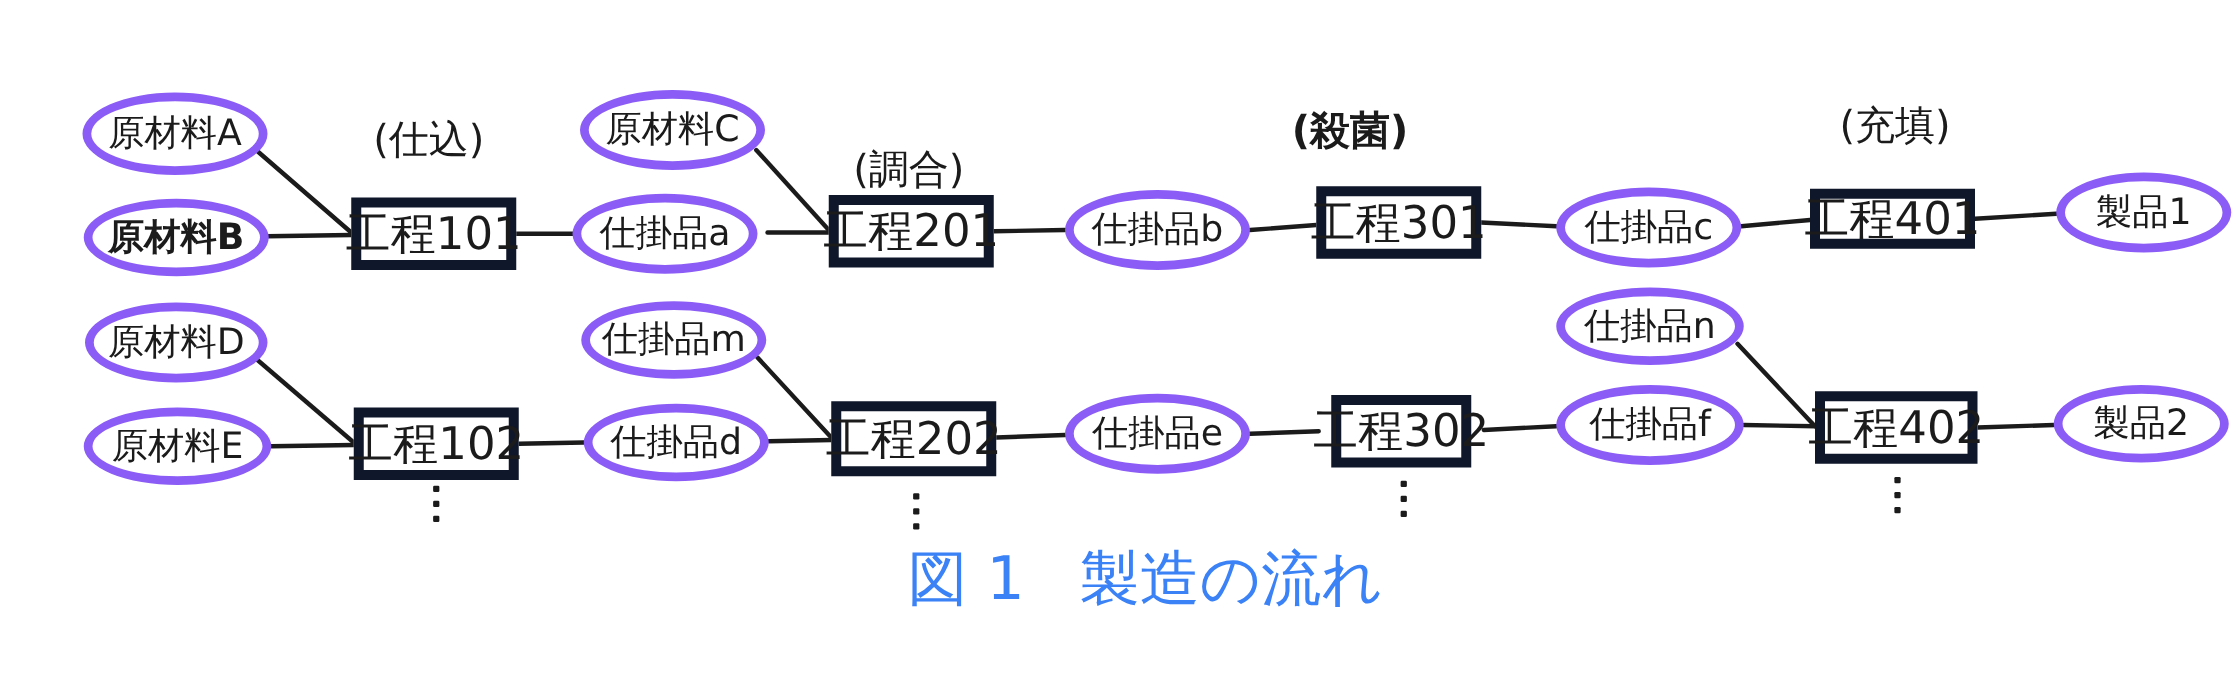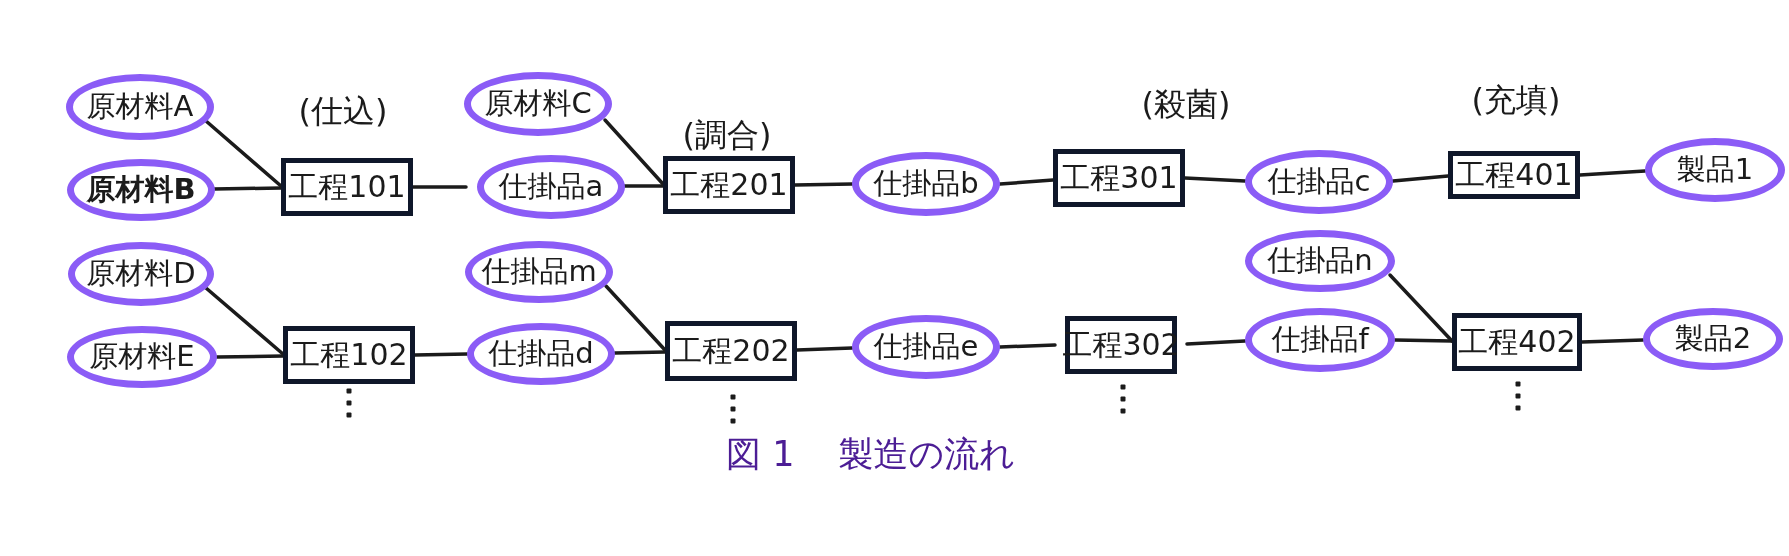--- a/index.html
+++ b/index.html
@@ -40,22 +40,22 @@
   }
   .node.ellipse {
     border: 7px solid #8b5cf6;
     border-radius: 50%;
     font-size: 29px;
     font-weight: 500;
     letter-spacing: 0px;
     z-index: 2;
   }
   .node.box {
-    border: 5px solid #0f172a;
-    font-size: 30px;
+    border: 8px solid #0f172a;
+    font-size: 36px;
     font-weight: 500;
     z-index: 2;
   }
   .node.stage-label {
     font-size: 32px;
     font-weight: 500;
     background: transparent;
     z-index: 1;
   }
   .node.dots {
@@ -69,23 +69,23 @@
     height: 5px;
     background: #1b1b1b;
     border-radius: 1px;
   }
   .caption {
     position: absolute;
     left: 726px;
     top: 431px;
     display: flex;
     align-items: flex-end;
-    font-size: 35px;
+    font-size: 48px;
     font-weight: 500;
-    color: #4c1d95;
+    color: #3b82f6;
     white-space: nowrap;
   }
   .caption .cap-title {
     margin-left: 44px;
   }
 </style>
 </head>
 <body>
 
 <div class="canvas">
@@ -111,25 +111,25 @@
       <line x1="1390" y1="275" x2="1452" y2="341"></line>
       <line x1="1395" y1="340" x2="1452" y2="341"></line>
       <line x1="1582" y1="342" x2="1643" y2="340"></line>
     </svg>
   <div id="nodes">
       <div class="node ellipse" style="left: 140px; top: 107px; width: 148px; height: 66px;">原材料A</div>
       <div class="node ellipse" style="left: 141px; top: 190px; width: 148px; height: 62px; font-weight: bold;">原材料B</div>
       <div class="node stage-label" style="left: 343px; top: 112px;">(仕込)</div>
       <div class="node box" style="left: 347px; top: 187px; width: 132px; height: 58px;">工程101</div>
       <div class="node ellipse" style="left: 538px; top: 104px; width: 148px; height: 64px;">原材料C</div>
-      <div class="node ellipse" style="left: 551px; top: 187px; width: 148px; height: 64px;">仕掛品a</div>
+      <div class="node ellipse" style="left: 532px; top: 187px; width: 148px; height: 64px;">仕掛品a</div>
       <div class="node stage-label" style="left: 727px; top: 113px; margin-top: 23px;">(調合)</div>
       <div class="node box" style="left: 729px; top: 185px; width: 132px; height: 58px;">工程201</div>
       <div class="node ellipse" style="left: 926px; top: 184px; width: 148px; height: 64px;">仕掛品b</div>
-      <div class="node stage-label" style="left: 1186px; top: 105px;">(殺菌)</div>
+      <div class="node stage-label" style="left: 1080px; top: 105px; font-weight: bold;">(殺菌)</div>
       <div class="node box" style="left: 1119px; top: 178px; width: 132px; height: 58px;">工程301</div>
       <div class="node ellipse" style="left: 1319px; top: 182px; width: 148px; height: 64px;">仕掛品c</div>
       <div class="node stage-label" style="left: 1516px; top: 101px;">(充填)</div>
       <div class="node box" style="left: 1514px; top: 175px; width: 132px; height: 48px;">工程401</div>
       <div class="node ellipse" style="left: 1715px; top: 170px; width: 140px; height: 64px;">製品1</div>
       <div class="node ellipse" style="left: 141px; top: 274px; width: 146px; height: 64px;">原材料D</div>
       <div class="node ellipse" style="left: 142px; top: 357px; width: 150px; height: 62px;">原材料E</div>
       <div class="node box" style="left: 349px; top: 355px; width: 132px; height: 58px;">工程102</div>
       <div class="node ellipse" style="left: 539px; top: 272px; width: 148px; height: 62px;">仕掛品m</div>
       <div class="node ellipse" style="left: 541px; top: 354px; width: 148px; height: 62px;">仕掛品d</div>

